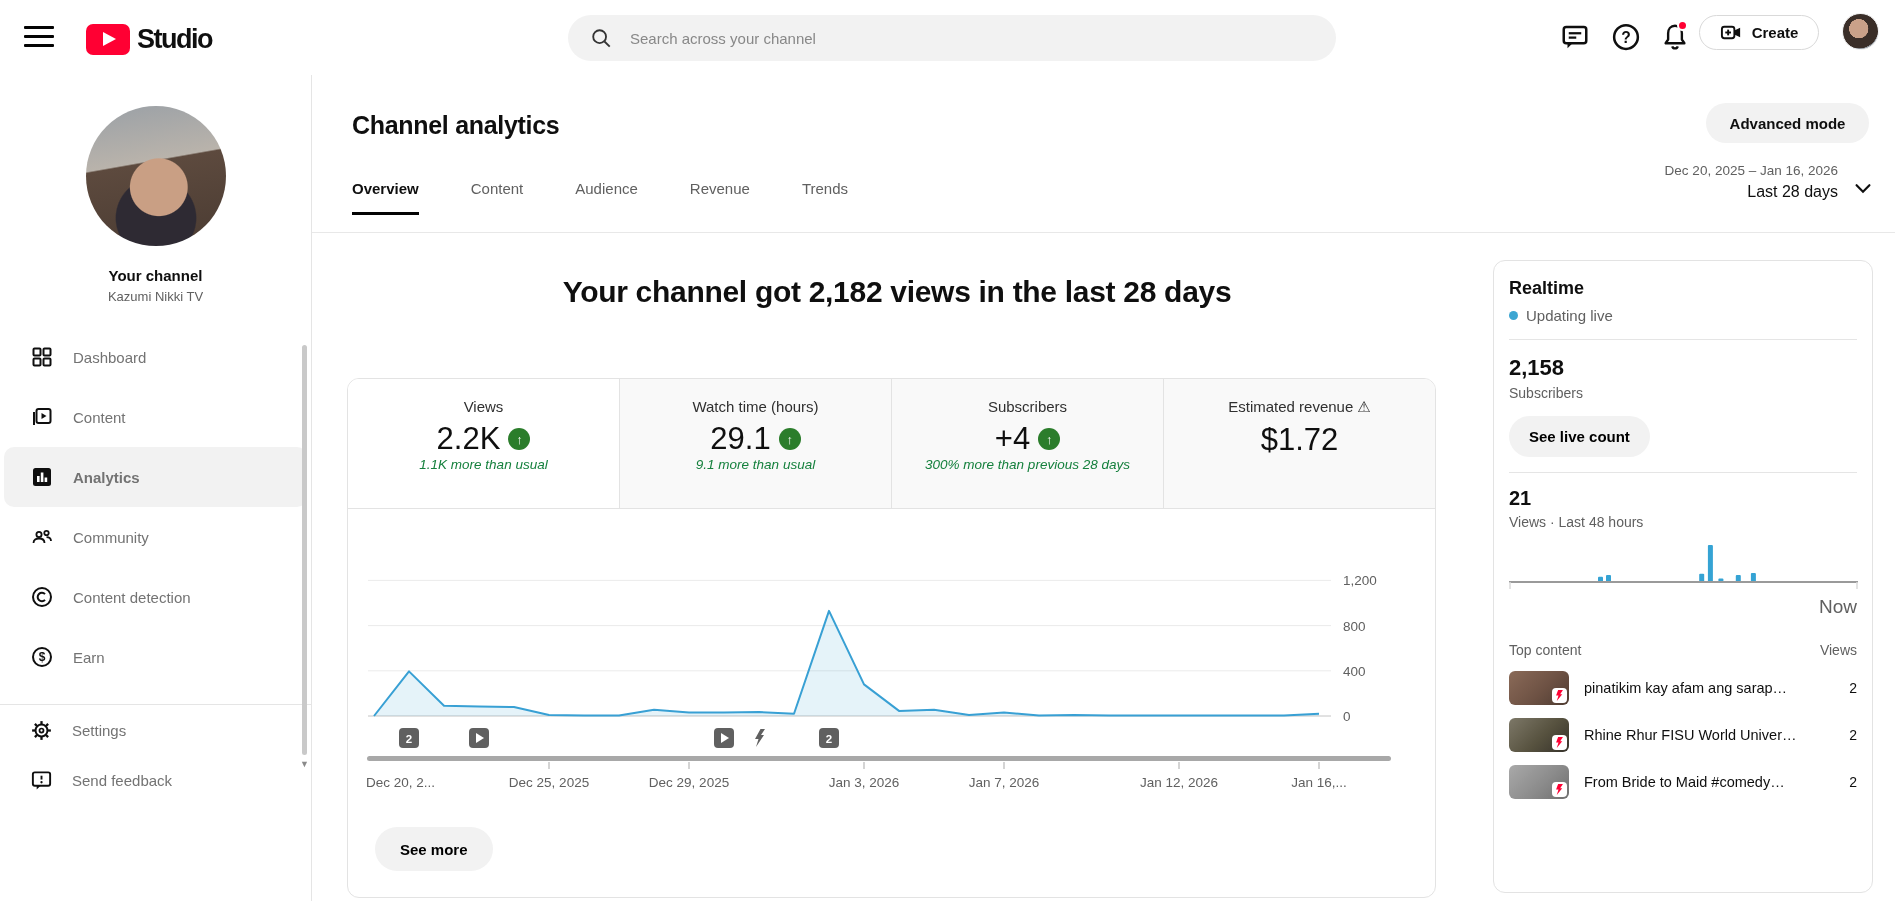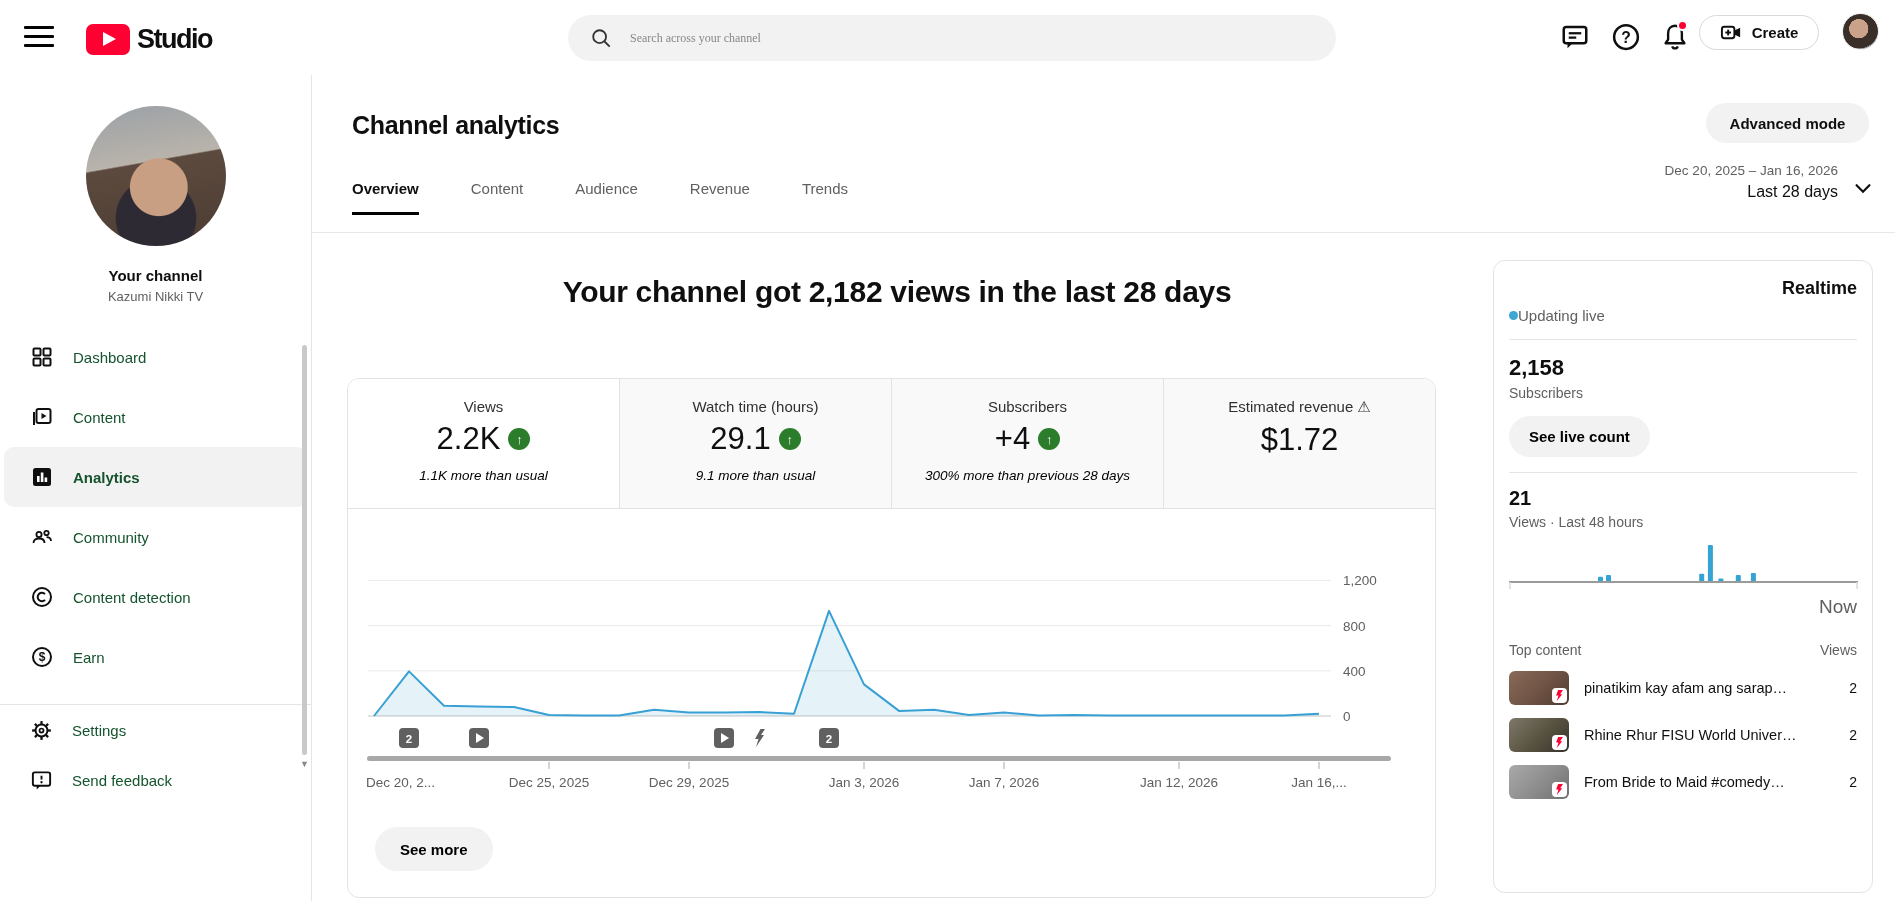--- a/index.html
+++ b/index.html
@@ -11,22 +11,22 @@
   #hamburger { position:absolute; left:24px; top:26px; width:30px; height:22px; cursor:pointer; }
   #hamburger span { display:block; height:3px; background:#030303; margin-bottom:6px; border-radius:1px; }
   #logo { position:absolute; left:86px; top:24px; display:flex; align-items:center; cursor:pointer; }
   #logo-play { width:44px; height:31px; background:#ff0033; border-radius:7px; position:relative; }
   #logo-play::after { content:""; position:absolute; left:17px; top:8px;
     border-left:13px solid #fff; border-top:7.5px solid transparent; border-bottom:7.5px solid transparent; }
   #logo-text { font-size:27px; font-weight:bold; letter-spacing:-1.5px; margin-left:7px; }
   #searchbar { position:absolute; left:568px; top:15px; width:768px; height:46px; background:#f2f2f2;
     border-radius:23px; display:flex; align-items:center; }
   #searchbar svg { margin-left:22px; }
-  #search-input { border:none; outline:none; background:transparent; font-size:12px; margin-left:18px;
-    width:640px; color:#0f0f0f; font-family:Liberation Serif, serif; }
+  #search-input { border:none; outline:none; background:transparent; font-size:15px; margin-left:18px;
+    width:640px; color:#0f0f0f; font-family:Liberation Sans, sans-serif; }
   #search-input::placeholder { color:#888; }
   .tb-icon { position:absolute; top:22px; width:30px; height:30px; cursor:pointer; }
   #create-btn { position:absolute; left:1699px; top:15px; width:120px; height:35px; border:1px solid #d9d9d9;
     border-radius:22px; background:#fff; display:flex; align-items:center; justify-content:center; gap:9px;
     font-size:15px; font-weight:bold; cursor:pointer; }
   #tb-avatar { position:absolute; left:1842px; top:13px; width:37px; height:37px; border-radius:50%;
     cursor:pointer; background:radial-gradient(circle at 45% 42%, #caa189 0 34%, #3a2e28 35% 70%, #8a8f96 71%);
     border:1px solid #eee; }
   #bell-dot { position:absolute; left:17px; top:-2px; width:11px; height:11px; background:#ff0033;
     border:2px solid #fff; border-radius:50%; }
@@ -39,21 +39,21 @@
       radial-gradient(circle at 52% 58%, #c99f84 0 26%, transparent 27%),
       radial-gradient(circle at 50% 80%, #2e2a33 0 30%, transparent 31%),
       linear-gradient(170deg, #9aa0a6 0%, #b9b3ab 40%, #5d4a3e 41%, #4a3b32 100%);
   }
   #side-channel-name { text-align:center; font-size:15px; font-weight:bold; margin-top:21px; }
   #side-channel-handle { text-align:center; font-size:13px; color:#606060; margin-top:5px; }
   #side-menu { margin-top:23px; }
   .menu-item { height:60px; display:flex; align-items:center; padding-left:26px; cursor:pointer;
     margin:0 4px; border-radius:10px; }
   .menu-item.active { background:#f2f2f2; }
-  .menu-item .mi-label { font-size:15px; margin-left:19px; color:#14532d; }
+  .menu-item .mi-label { font-size:15px; margin-left:19px; color:#737373; }
   .menu-item.active .mi-label { font-weight:bold; }
   #side-divider { border-top:1px solid #e5e5e5; margin-top:17px; }
   .menu-item.footer { height:50px; }
   #side-scrollbar { position:absolute; right:4px; top:270px; width:5px; height:410px; background:#c9c9c9;
     border-radius:3px; cursor:pointer; }
   #side-scroll-arrow { position:absolute; right:2px; top:684px; font-size:9px; color:#8a8a8a; }
 
   
   #main { position:absolute; left:312px; top:75px; width:1583px; height:826px; background:#fff; }
   #page-title { position:absolute; left:40px; top:36px; font-size:25px; font-weight:bold; letter-spacing:-0.3px; }
@@ -76,31 +76,31 @@
     border:1px solid #e3e3e3; border-radius:12px; background:#fff; overflow:hidden; }
   #metric-strip { display:flex; height:130px; border-bottom:1px solid #e3e3e3; }
   .metric { flex:1; background:#f9f9f9; border-right:1px solid #e3e3e3; text-align:center;
     padding-top:19px; cursor:pointer; }
   .metric:last-child { border-right:none; }
   .metric.active { background:#fff; }
   .metric-label { font-size:15px; color:#303030; }
   .metric-value { font-size:31px; margin-top:6px; display:flex; align-items:center; justify-content:center; gap:8px; }
   .up-badge { width:22px; height:22px; border-radius:50%; background:#2b7d2b; color:#fff; font-size:13px;
     font-weight:bold; display:inline-flex; align-items:center; justify-content:center; }
-  .metric-note { font-size:13.5px; font-style:italic; color:#000000; margin-top:11px; }
+  .metric-note { font-size:13.5px; font-style:italic; color:#15803d; }
   .warn { font-size:15px; margin-left:4px; }
   #main-chart { position:absolute; left:0; top:130px; }
   #see-more { position:absolute; left:27px; top:448px; height:44px; padding:0 25px; background:#f2f2f2;
     border:none; border-radius:22px; font-size:15px; font-weight:bold; font-family:inherit; cursor:pointer; }
 
   
   #realtime { position:absolute; left:1181px; top:185px; width:380px; height:633px;
     border:1px solid #e3e3e3; border-radius:12px; background:#fff; padding:0 15px; }
-  #rt-title { font-size:18px; font-weight:bold; margin-top:17px;text-align:right; }
-  #rt-live { display:flex; align-items:center; margin-top:8px; font-size:15px; color:#606060; }
+  #rt-title { font-size:18px; font-weight:bold; margin-top:17px; }
+  #rt-live { display:flex; align-items:center; gap:8px; margin-top:8px; font-size:15px; color:#606060; }
   #rt-live-dot { width:9px; height:9px; border-radius:50%; background:#3da6d2; }
   .rt-divider { border-top:1px solid #e5e5e5; margin-top:15px; }
   #rt-subs { font-size:22px; font-weight:bold; margin-top:15px; }
   #rt-subs-label { font-size:14px; color:#606060; margin-top:4px; }
   #live-count-btn { margin-top:15px; height:41px; padding:0 20px; background:#f2f2f2; border:none;
     border-radius:21px; font-size:15px; font-weight:bold; font-family:inherit; cursor:pointer; }
   #rt-views { font-size:20px; font-weight:bold; margin-top:14px; }
   #rt-views-label { font-size:14px; color:#606060; margin-top:4px; }
   #rt-now { text-align:right; font-size:19px; color:#606060; margin-top:2px; }
   #top-content-head { display:flex; justify-content:space-between; font-size:14px; color:#606060; margin-top:24px; }

